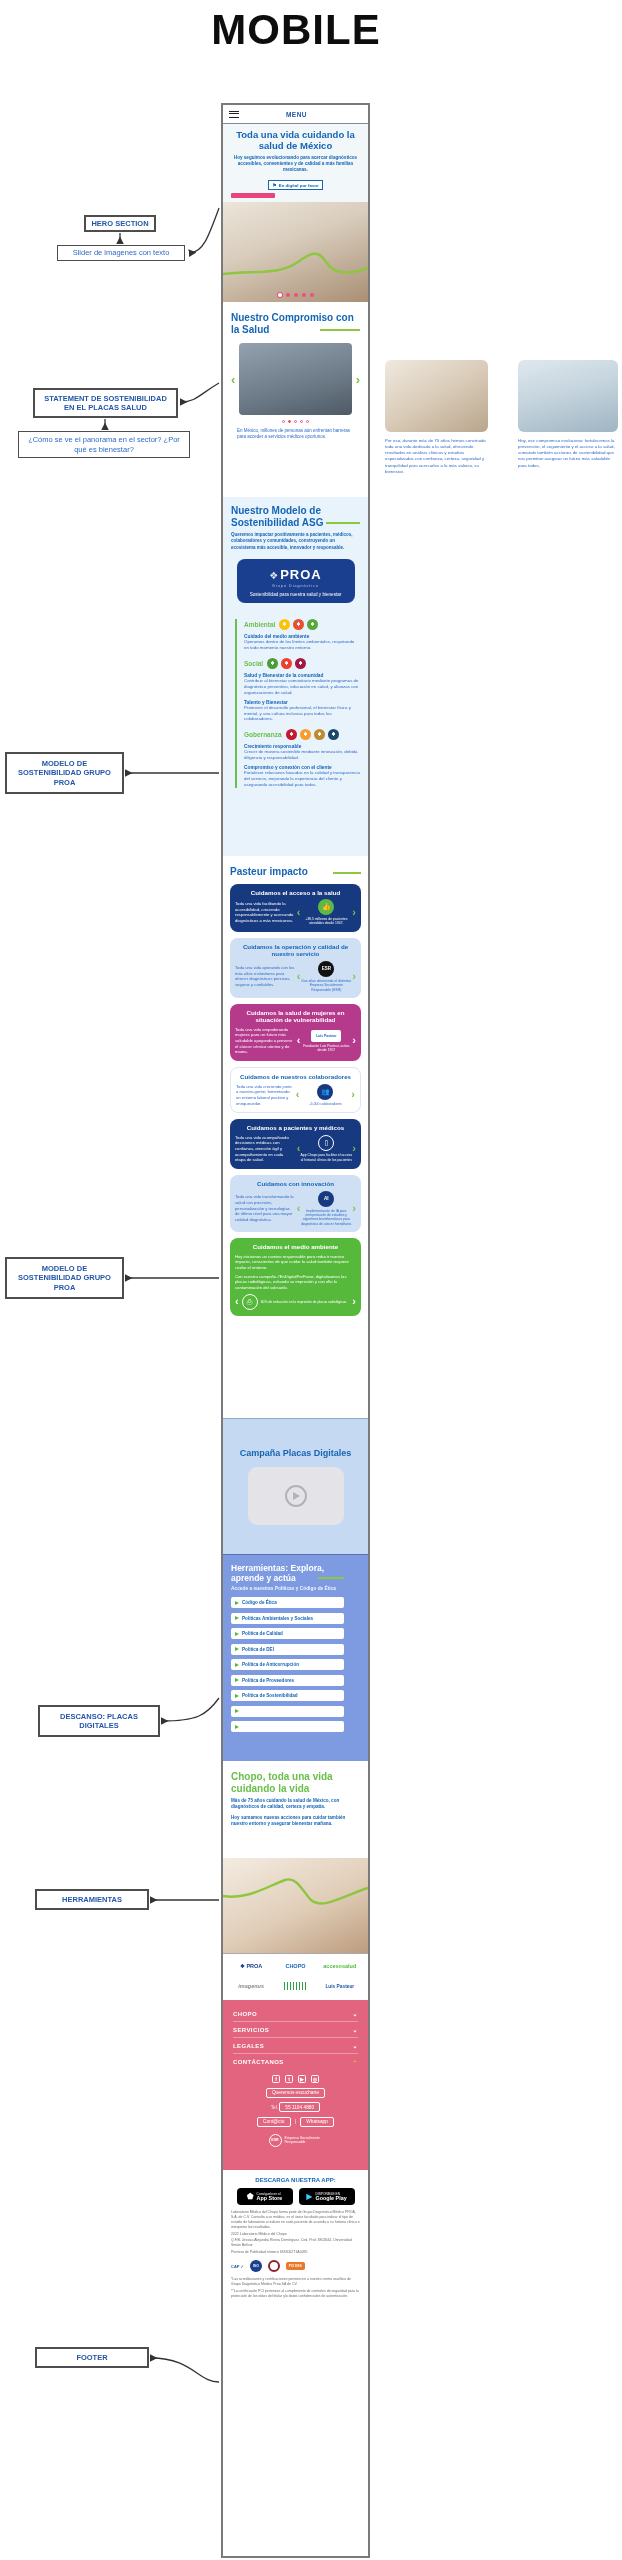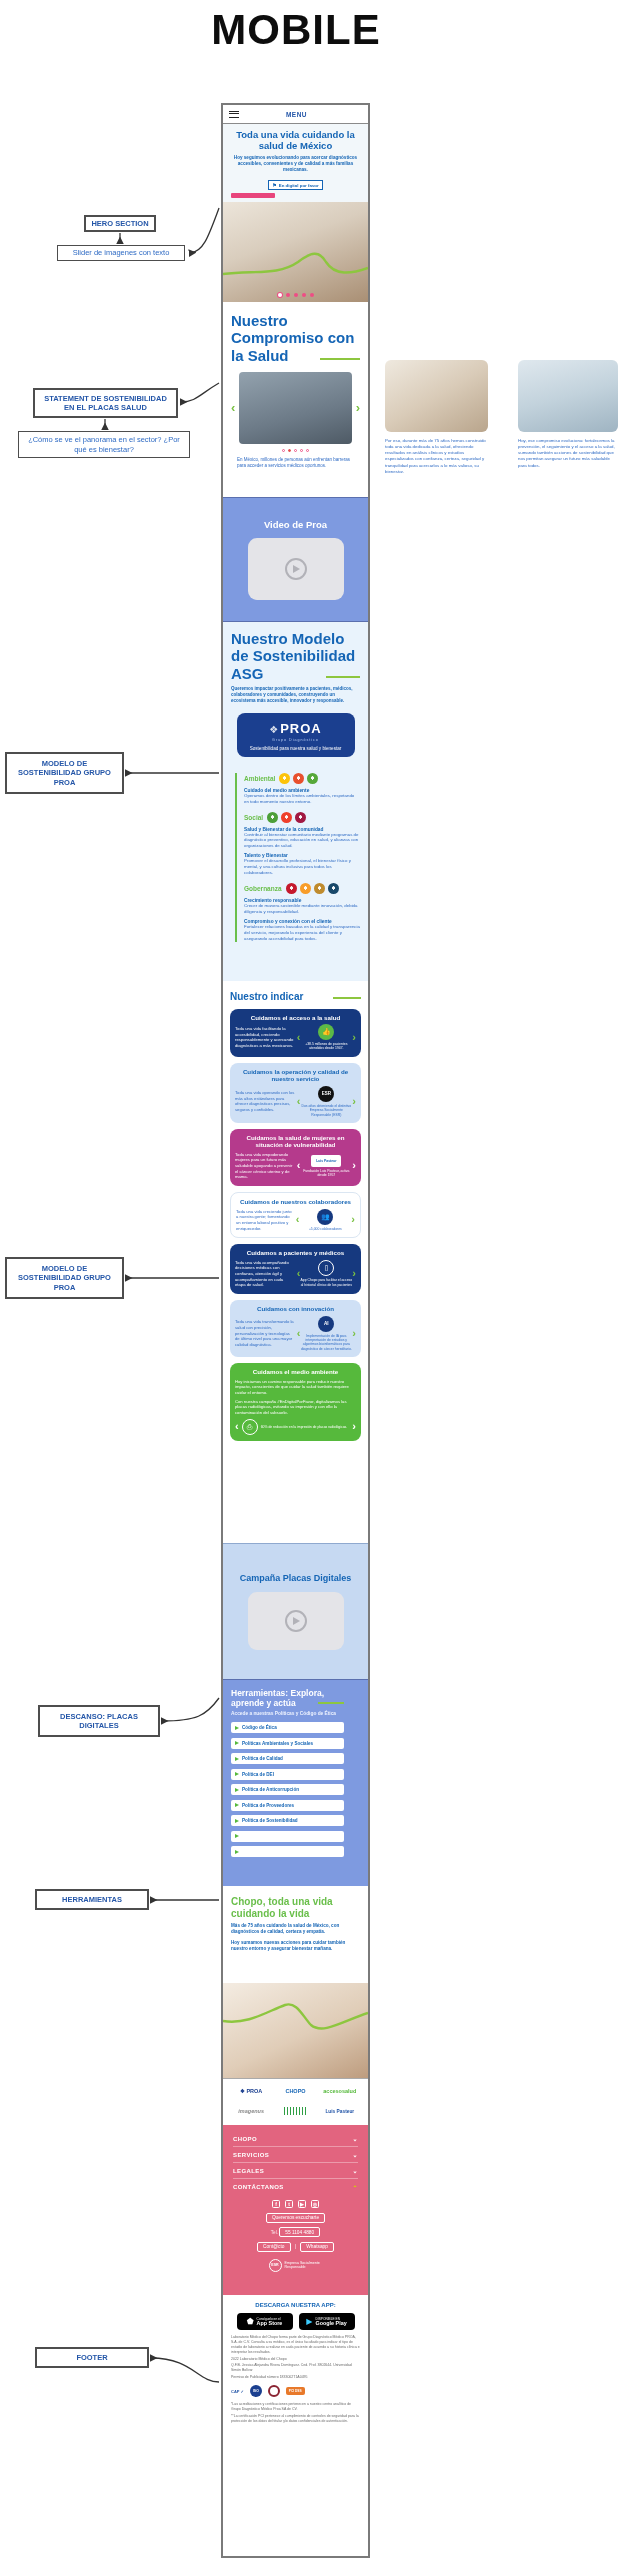--- a/index.html
+++ b/index.html
@@ -35,21 +35,21 @@
     border:1px solid #1565b5; background:#fff; padding:1px 3px; color:#1565b5; font-weight:bold; font-size:4.4px; }
   .digital-flag { color:#1565b5; font-size:5px; }
   .digital-strip { width:44px; height:5px; background:#e8457c; border-radius:1px; margin-top:1.5px; }
   .hero-photo { position:absolute; left:0; right:0; bottom:0; height:100px;
     background:linear-gradient(160deg,#ece5da 0%,#d9cdbd 40%,#a98f74 100%); }
   .dots { position:absolute; left:0; right:0; bottom:5px; display:flex; gap:4px; justify-content:center; }
   .dot { width:4px; height:4px; border-radius:50%; background:#ee4d85; }
   .dot.on { background:#fff; box-shadow:0 0 0 1px #ee4d85; }
 
   .compromiso { height:195px; background:#fff; padding:10px 8px 0 8px; }
-  .sec-title { color:#1565b5; font-weight:800; font-size:15px; line-height:1.15; }
+  .sec-title { color:#1565b5; font-weight:800; font-size:10px; line-height:1.15; }
   .green-line { display:inline-block; height:2px; background:#8dc63f; vertical-align:middle; }
   .carousel { display:flex; align-items:center; margin-top:8px; }
   .chev { color:#7ac143; font-weight:bold; font-size:13px; line-height:1; flex:0 0 auto; cursor:default; }
   .car-img { flex:1; height:72px; margin:0 4px; border-radius:4px;
     background:linear-gradient(165deg,#93a2ae 0%,#6c7a87 60%,#4e5a65 100%); }
   .mini-dots { display:flex; gap:3px; justify-content:center; margin-top:5px; }
   .mdot { width:3px; height:3px; border-radius:50%; border:.8px solid #e58; background:#fff; }
   .mdot.on { background:#e24b4b; border-color:#e24b4b; }
   .car-caption { color:#2f6bc4; font-size:4.5px; line-height:1.4; margin-top:5px; padding:0 6px; }
 
@@ -255,28 +255,20 @@
       <div class="mini-dots">
         <span class="mdot"></span>
         <span class="mdot on"></span>
         <span class="mdot"></span>
         <span class="mdot"></span>
         <span class="mdot"></span>
       </div>
       <div class="car-caption">En México, millones de personas aún enfrentan barreras para acceder a servicios médicos oportunos.</div>
     </div>
 
-    <div class="sec videosec" style="height:125px;">
-      <div class="vt">Video de Proa</div>
-      <div class="vplayer">
-        <div class="playcirc">
-            <div class="playtri"></div>
-          </div>
-      </div>
-    </div>
 
     <div class="sec modelo">
       <div class="sec-title">Nuestro Modelo de Sostenibilidad ASG</div>
       <span class="green-line" style="width:34px; margin-top:-6px; float:right;"></span>
       <div class="intro">Queremos impactar positivamente a pacientes, médicos, colaboradores y comunidades, construyendo un ecosistema más accesible, innovador y responsable.</div>
       <div class="proa-card">
         <div>
           <span class="proa-diamond">❖</span><span class="proa-brand">PROA</span>
         </div>
         <div class="proa-sub">Grupo Diagnóstico</div>
@@ -332,21 +324,21 @@
           <div class="m-item">
             <h4>Compromiso y conexión con el cliente</h4>
             <p>Fortalecer relaciones basadas en la calidad y transparencia del servicio, mejorando la experiencia del cliente y asegurando accesibilidad para todos.</p>
           </div>
         </div>
       </div>
     </div>
 
 
     <div class="sec impacto">
-      <div class="sec-title" style="font-size:10px;">Nuestro indicar</div>
+      <div class="sec-title" style="font-size:10px;">Pasteur impacto</div>
       <span class="green-line" style="width:28px; margin-top:-6px; float:right;"></span>
 
       <div class="card c-dark">
         <h3>Cuidamos el acceso a la salud</h3>
         <div class="row">
           <div class="body">Toda una vida facilitando la accesibilidad, creciendo responsablemente y acercando diagnósticos a más mexicanos.</div>
           <span class="chev">‹</span>
           <div class="statcol">
             <div class="ico-circ" style="background:#5cb947;">👍</div>
             <div class="stat">+38.5 millones de pacientes atendidos desde 1947.</div>

